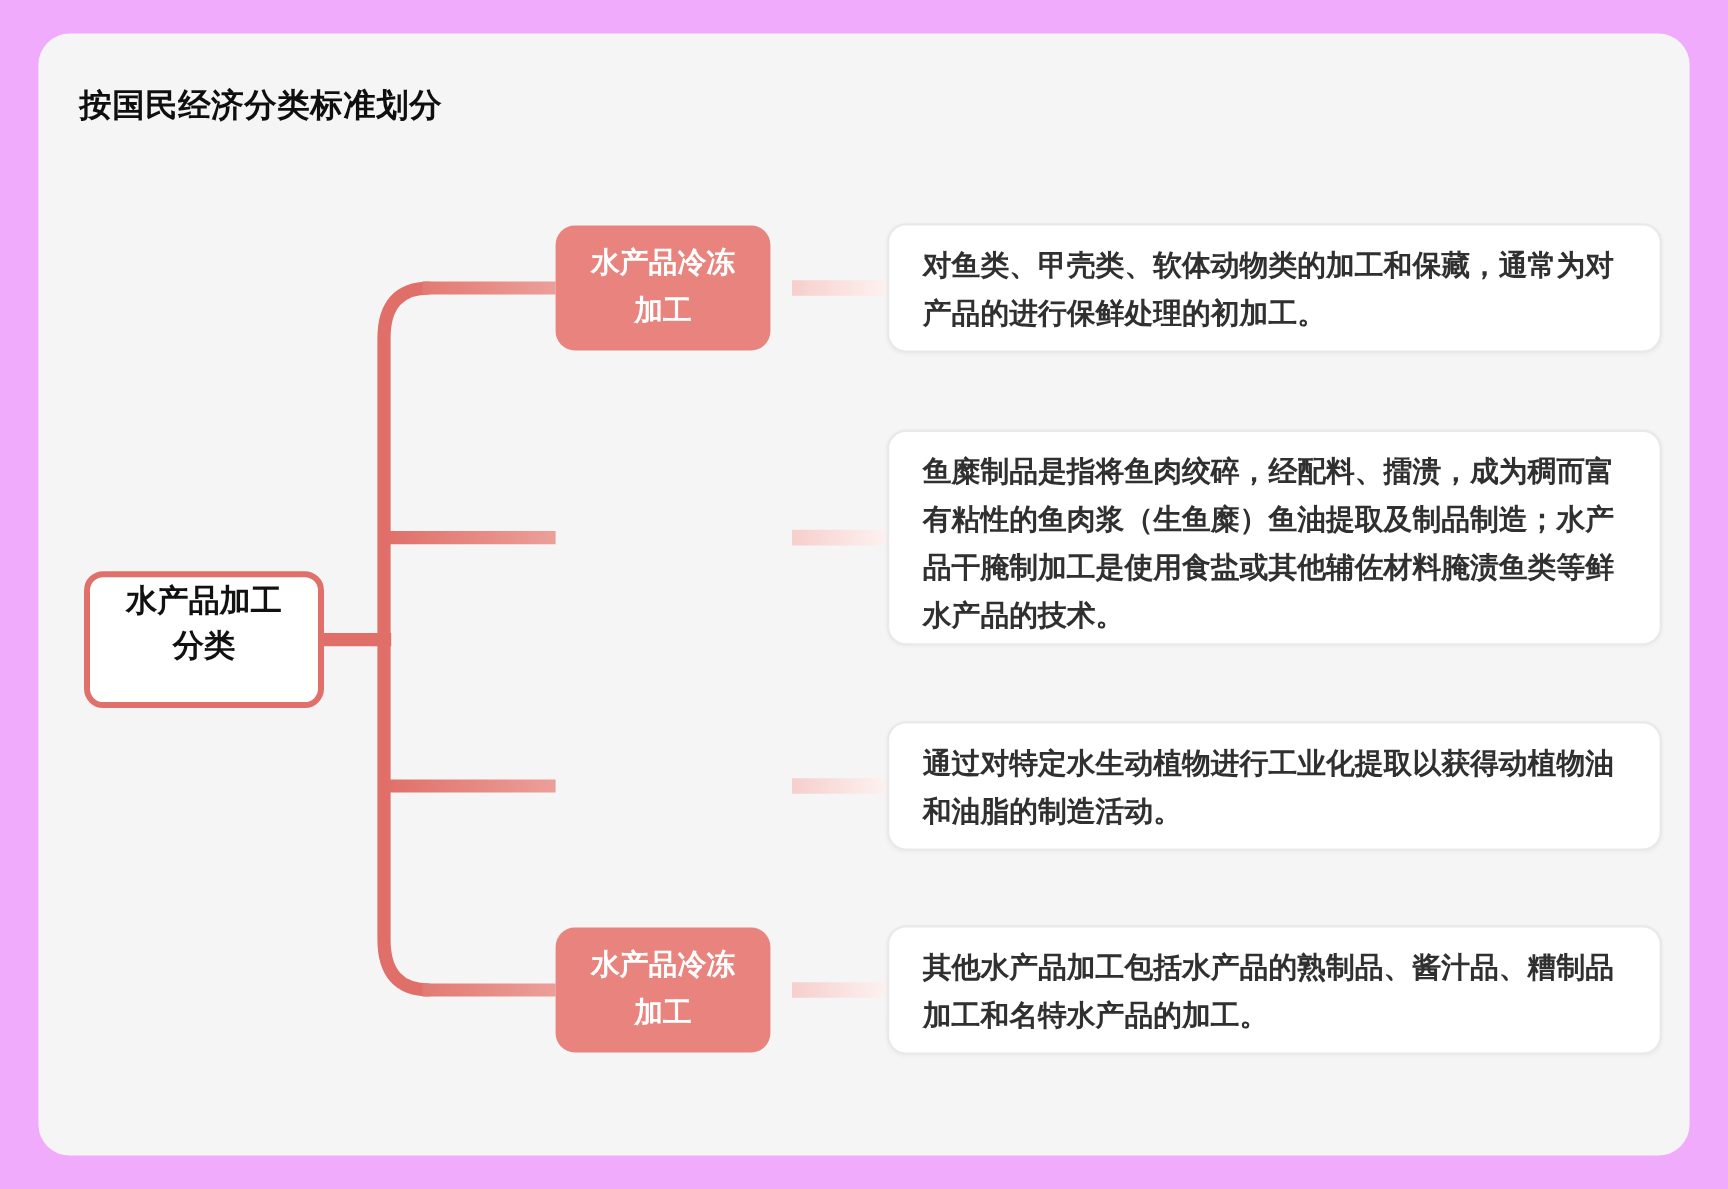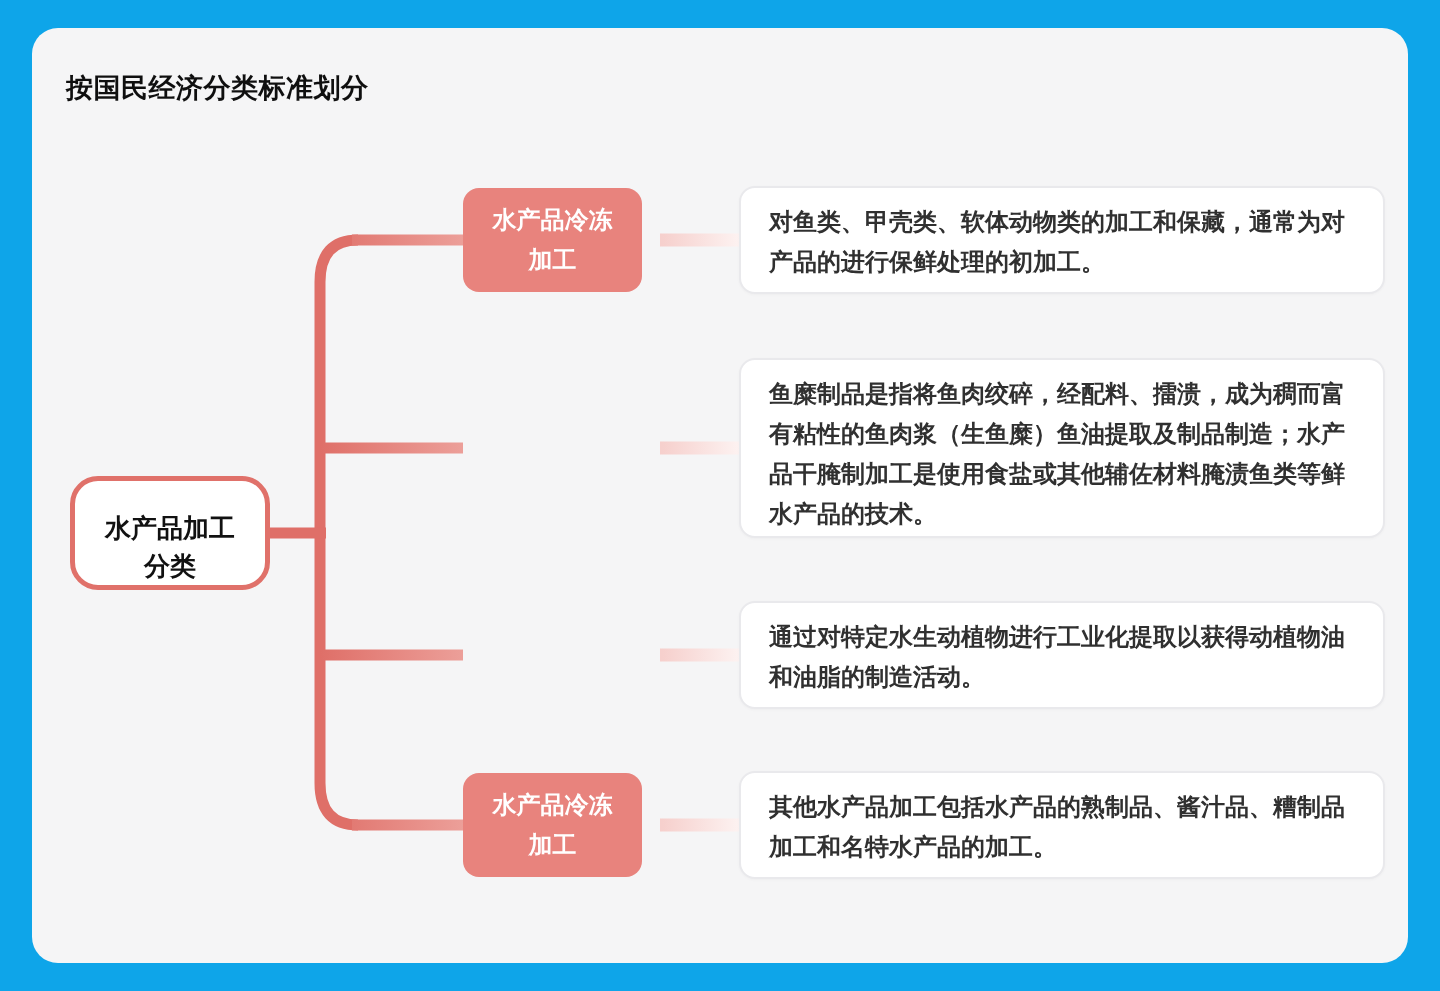--- a/index.html
+++ b/index.html
@@ -8,21 +8,21 @@
     background: #ffffff;
     width: 1440px;
     height: 991px;
     overflow: hidden;
     font-family: "Liberation Sans", "DejaVu Sans", sans-serif;
   }
   .canvas {
     position: relative;
     width: 1440px;
     height: 991px;
-    background: #0ea5e9;
+    background: #f0abfc;
   }
   .card {
     position: absolute;
     left: 32px;
     top: 28px;
     width: 1376px;
     height: 935px;
     background: #f5f5f6;
     border-radius: 26px;
   }
@@ -44,24 +44,24 @@
     pointer-events: none;
   }
   .root-node {
     position: absolute;
     left: 70px;
     top: 476px;
     width: 200px;
     height: 114px;
     background: #ffffff;
     border: 5px solid #e0716a;
-    border-radius: 28px;
+    border-radius: 16px;
     box-sizing: border-box;
     display: flex;
-    align-items: flex-end;
+    align-items: flex-start;
     justify-content: center;
     text-align: center;
     font-size: 26px;
     font-weight: bold;
     color: #111111;
     line-height: 38px;
     padding: 0 24px;
   }
   .branch-node {
     position: absolute;

